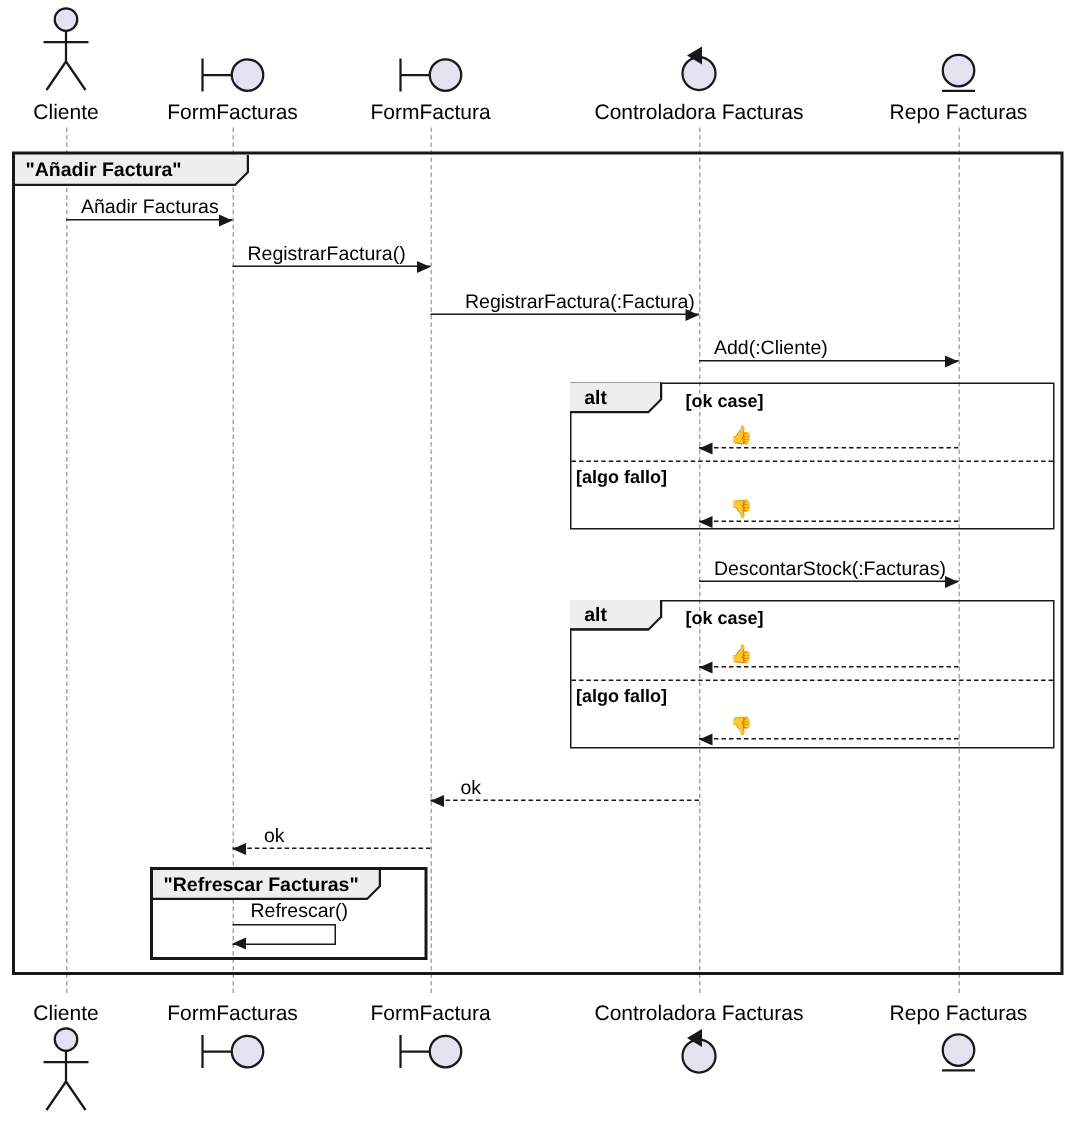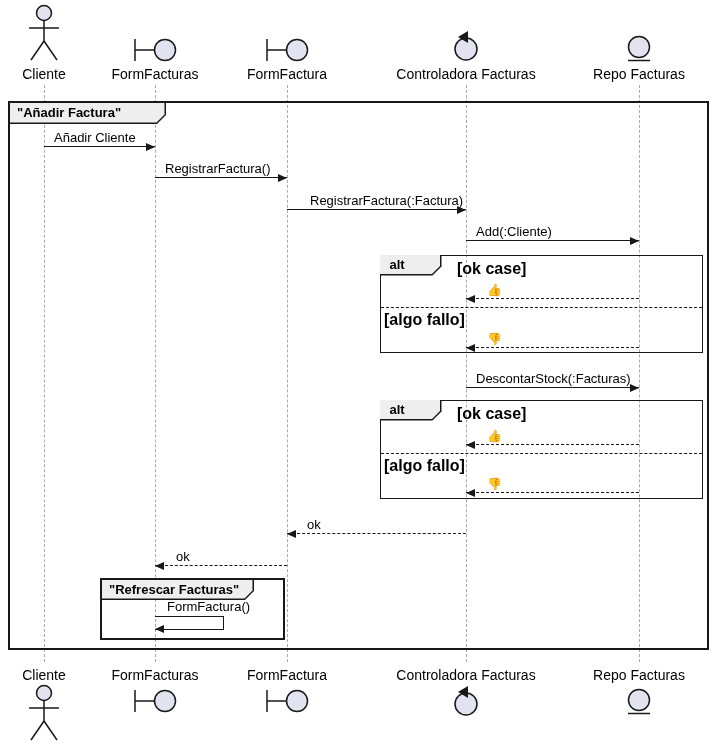--- a/index.html
+++ b/index.html
@@ -21,21 +21,21 @@
     display:flex; align-items:center; font-weight:bold; font-size:13px; padding-left:7px; white-space:nowrap; }
   .msg-label { position:absolute; font-size:13px; white-space:nowrap; height:16px; }
   .emoji { font-size:12px; height:15px; }
   .msg-line { position:absolute; height:0; }
   .solid { border-top:1px solid #181818; }
   .dashedl { border-top:1px dashed #181818; }
   .arr { position:absolute; width:0; height:0;
     border-top:4px solid transparent; border-bottom:4px solid transparent; top:-4px; }
   .arr-r { right:0; border-left:9px solid #181818; }
   .arr-l { left:0; border-right:9px solid #181818; }
-  .guard { position:absolute; font-weight:bold; font-size:16px; white-space:nowrap; }
+  .guard { position:absolute; font-weight:bold; font-size:12px; white-space:nowrap; }
   .divider { position:absolute; left:0; right:0; height:0; border-top:1px dashed #181818; }
   .selfloop { position:absolute; border:1px solid #181818; border-left:none; background:transparent; }
 </style>
 </head>
 <body>
 
 <div class="diagram">
 
   <div class="lifeline" style="left:44px;top:85px;height:577px"></div>
   <div class="lifeline" style="left:155px;top:85px;height:577px"></div>
@@ -87,21 +87,21 @@
     </svg>
   </div>
   <div class="plabel" style="left:579px;top:66px;width:120px">Repo Facturas</div>
 
   <div class="frame" style="left:8px;top:101px;width:701px;height:549px"></div>
   <div class="pent" style="left:10px;top:103px;width:156px;height:21px">
     <div class="pent-in">"Añadir Factura"</div>
   </div>
 
   <div class="msg">
-    <div class="msg-label" style="left:54px;top:130px">Añadir Cliente</div>
+    <div class="msg-label" style="left:54px;top:130px">Añadir Facturas</div>
     <div class="msg-line solid" style="left:44px;top:146px;width:111px">
         <span class="arr arr-r"></span>
       </div>
   </div>
 
   <div class="msg">
     <div class="msg-label" style="left:165px;top:161px">RegistrarFactura()</div>
     <div class="msg-line solid" style="left:155px;top:177px;width:132px">
         <span class="arr arr-r"></span>
       </div>
@@ -187,21 +187,21 @@
         <span class="arr arr-l"></span>
       </div>
   </div>
 
   <div class="frame" style="left:100px;top:578px;width:185px;height:62px"></div>
   <div class="pent" style="left:102px;top:580px;width:152px;height:20px">
     <div class="pent-in">"Refrescar Facturas"</div>
   </div>
 
   <div class="msg">
-    <div class="msg-label" style="left:167px;top:599px">FormFactura()</div>
+    <div class="msg-label" style="left:167px;top:599px">Refrescar()</div>
     <div class="selfloop" style="left:155px;top:616px;width:69px;height:14px">
       <span class="arr arr-l" style="top:auto;bottom:-4px"></span>
     </div>
   </div>
 
   <div class="plabel" style="left:-16px;top:667px;width:120px">Cliente</div>
   <div class="icon" style="left:26px;top:684px">
     <svg width="36" height="60" viewBox="0 0 36 60">
       <circle cx="18" cy="9" r="7.5" fill="#E2E2F0" stroke="#181818" stroke-width="1.5"></circle>
       <line x1="18" y1="16.5" x2="18" y2="37" stroke="#181818" stroke-width="1.5"></line>

